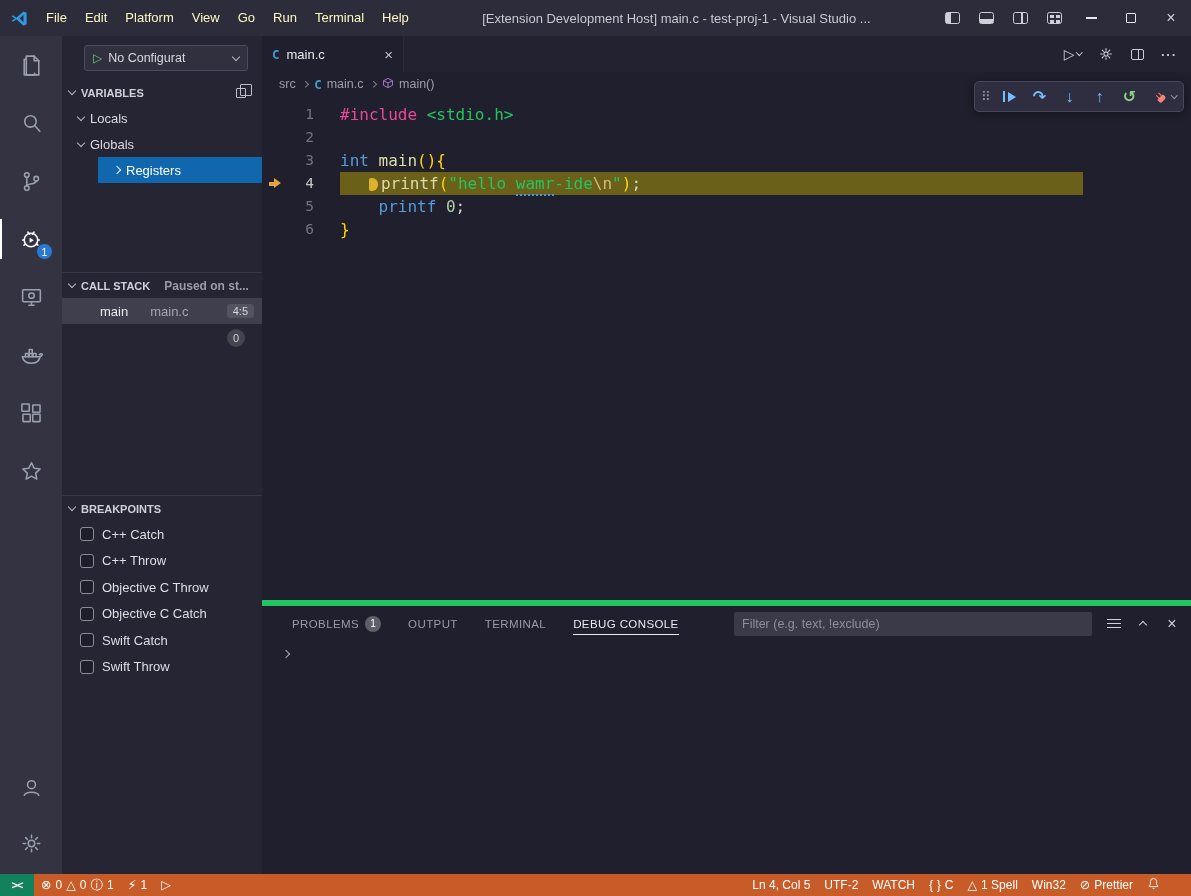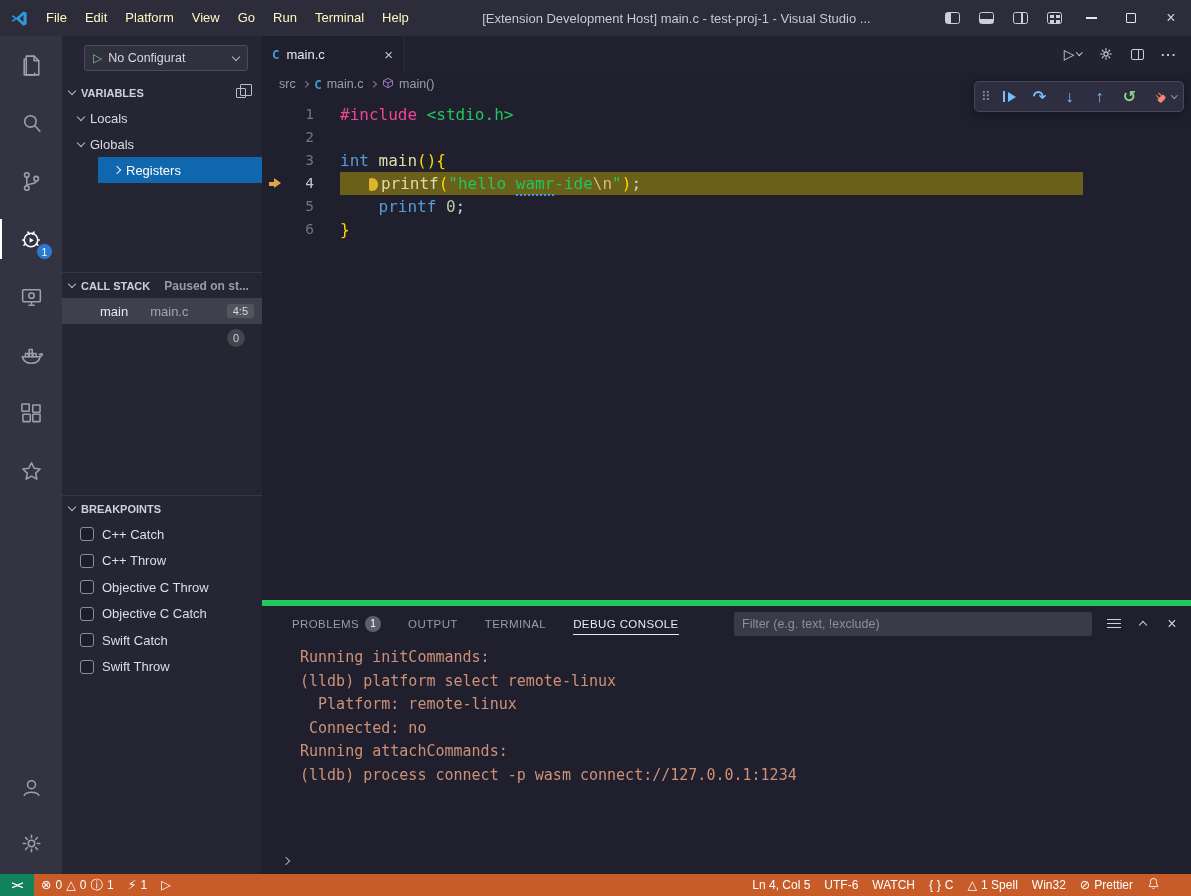--- a/index.html
+++ b/index.html
@@ -493,28 +493,20 @@
                 <span class="lines-icon"></span>
               </div>
               <div class="pa-item">
                 <span class="chev up"></span>
               </div>
               <div class="pa-item">
                 <span class="close-x">×</span>
               </div>
             </div>
         </div>
-        <div class="console">
-            <div class="console-line">Running initCommands:</div>
-            <div class="console-line">(lldb) platform select remote-linux</div>
-            <div class="console-line">  Platform: remote-linux</div>
-            <div class="console-line"> Connected: no</div>
-            <div class="console-line">Running attachCommands:</div>
-            <div class="console-line">(lldb) process connect -p wasm connect://127.0.0.1:1234</div>
-          </div>
         <div class="console-input">
           <span class="chev right"></span>
         </div>
       </div>
 
     </div>
   </div>
 
   <footer class="statusbar">
     <div class="remote">&gt;&lt;</div>
@@ -532,21 +524,21 @@
     </div>
     <div class="sb-item">
       <span class="st-ic">▷</span>
     </div>
     <div class="sb-spacer"></div>
     <div class="sb-right">
         <div class="sb-item">
           <span>Ln 4, Col 5</span>
         </div>
         <div class="sb-item">
-          <span>UTF-6</span>
+          <span>UTF-2</span>
         </div>
         <div class="sb-item">
           <span>WATCH</span>
         </div>
         <div class="sb-item">
           <span class="st-ic"><span class="st-txt">{ }</span></span>
           <span>C</span>
         </div>
         <div class="sb-item">
           <span class="st-ic"><span class="st-txt">△</span></span>

